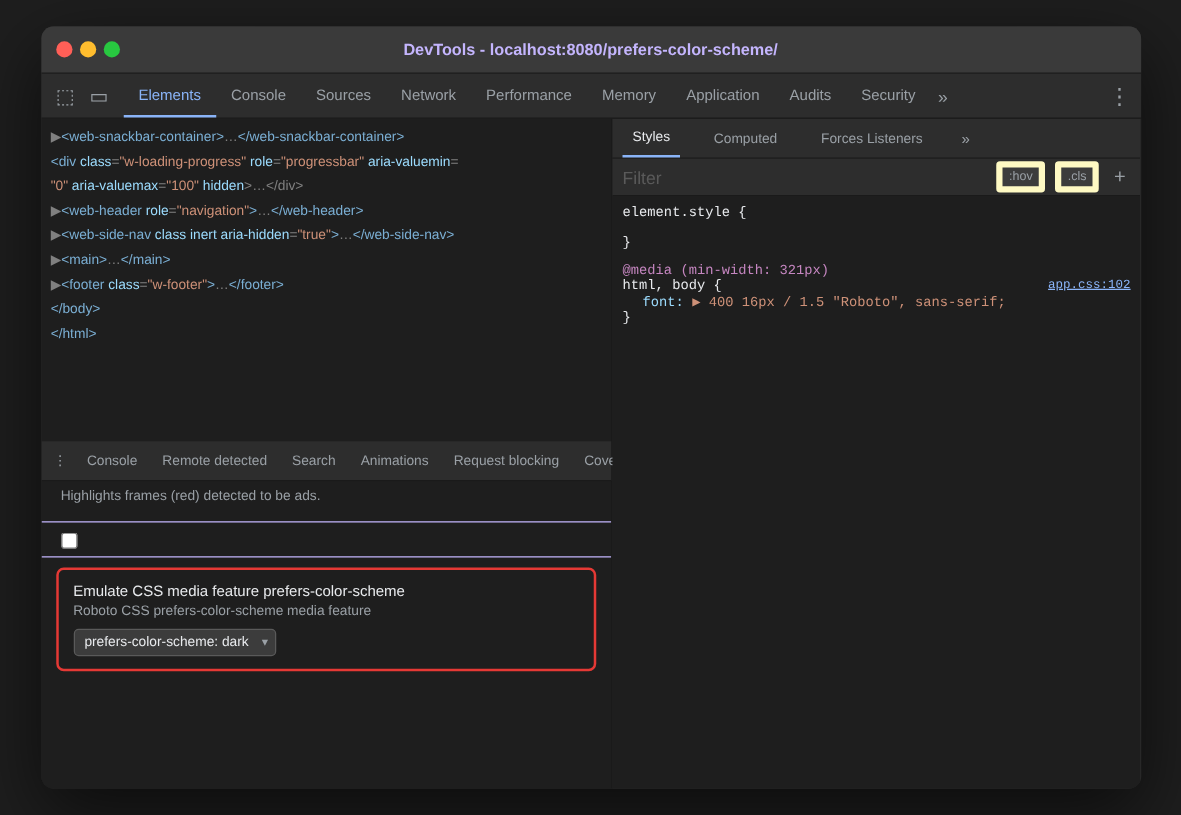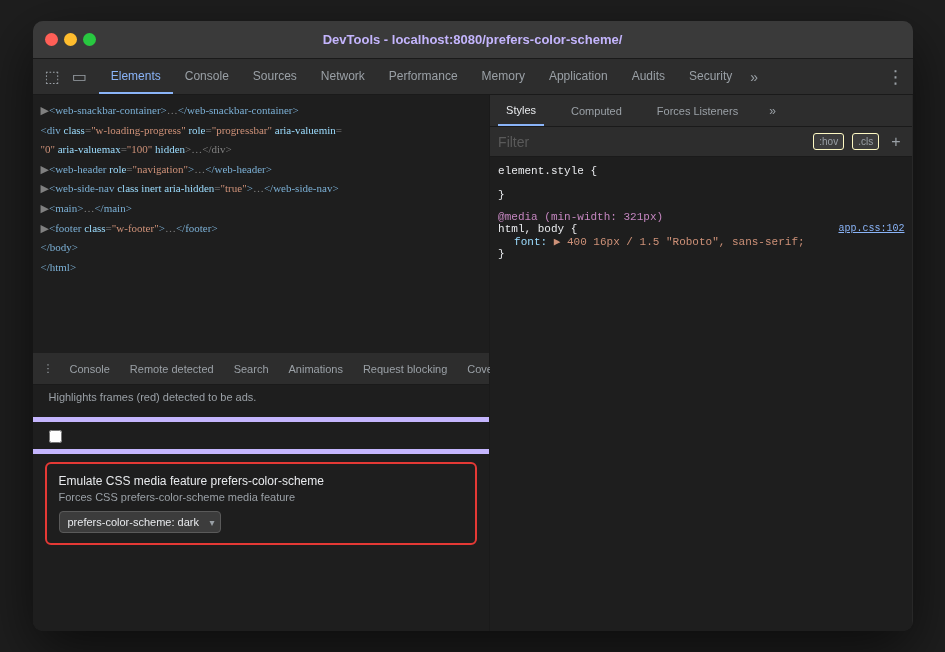--- a/index.html
+++ b/index.html
@@ -121,21 +121,21 @@
       width: 52%;
       display: flex;
       flex-direction: column;
       border-right: 1px solid #1a1a1a;
       background: #1e1e1e;
     }
     .html-tree {
       flex: 1;
       overflow: auto;
       padding: 6px 8px;
-      font-family: Liberation Serif, serif;
+      font-family: Liberation Sans, sans-serif;
       font-size: 11px;
       color: #ccc;
       line-height: 1.6;
     }
     .html-line { padding: 1px 0; white-space: nowrap; }
     .html-tag { color: #7bafd4; }
     .html-attr-name { color: #9cdcfe; }
     .html-attr-val { color: #ce9178; }
     .html-text { color: #808080; }
     .breadcrumb-bar {
@@ -201,21 +201,21 @@
     }
     
     .rendering-panel {
       flex: 1;
       overflow-y: auto;
       background: #1e1e1e;
       padding: 0;
     }
     .rendering-section {
       padding: 10px 16px;
-      border-bottom: 5px solid #c4b5fd;
+      border-bottom: 1px solid #c4b5fd;
     }
     .rendering-section:last-child { border-bottom: none; }
     .section-header {
       font-size: 12px;
       color: #e8eaed;
       font-weight: 500;
       margin-bottom: 3px;
     }
     .section-desc {
       font-size: 11px;
@@ -318,21 +318,21 @@
       background: transparent;
       border: none;
       color: #e8eaed;
       font-size: 14px;
       outline: none;
       flex: 1;
     }
     .filter-input::placeholder { color: #5a5a5a; }
     .filter-btn {
       background: #3c3c3c;
-      border: 1px solid #fef9c3;
+      border: 5px solid #fef9c3;
       color: #9aa0a6;
       font-size: 10px;
       padding: 2px 5px;
       border-radius: 3px;
       cursor: pointer;
     }
     .add-rule-btn {
       color: #9aa0a6;
       font-size: 16px;
       cursor: pointer;
@@ -459,21 +459,21 @@
 
           <div class="rendering-section" style="padding-top:6px; padding-bottom:6px;">
             <div class="checkbox-row">
               <input type="checkbox" style="">
             </div>
           </div>
 
 
           <div class="highlighted-section">
             <div class="section-header">Emulate CSS media feature prefers-color-scheme</div>
-            <div class="section-desc">Forces CSS prefers-color-scheme media feature</div>
+            <div class="section-desc">Roboto CSS prefers-color-scheme media feature</div>
             <div class="select-wrapper">
               <select class="select-dropdown">
                 <option>No emulation</option>
                 <option>prefers-color-scheme: light</option>
                 <option selected="">prefers-color-scheme: dark</option>
               </select>
             </div>
           </div>
 
         </div>

